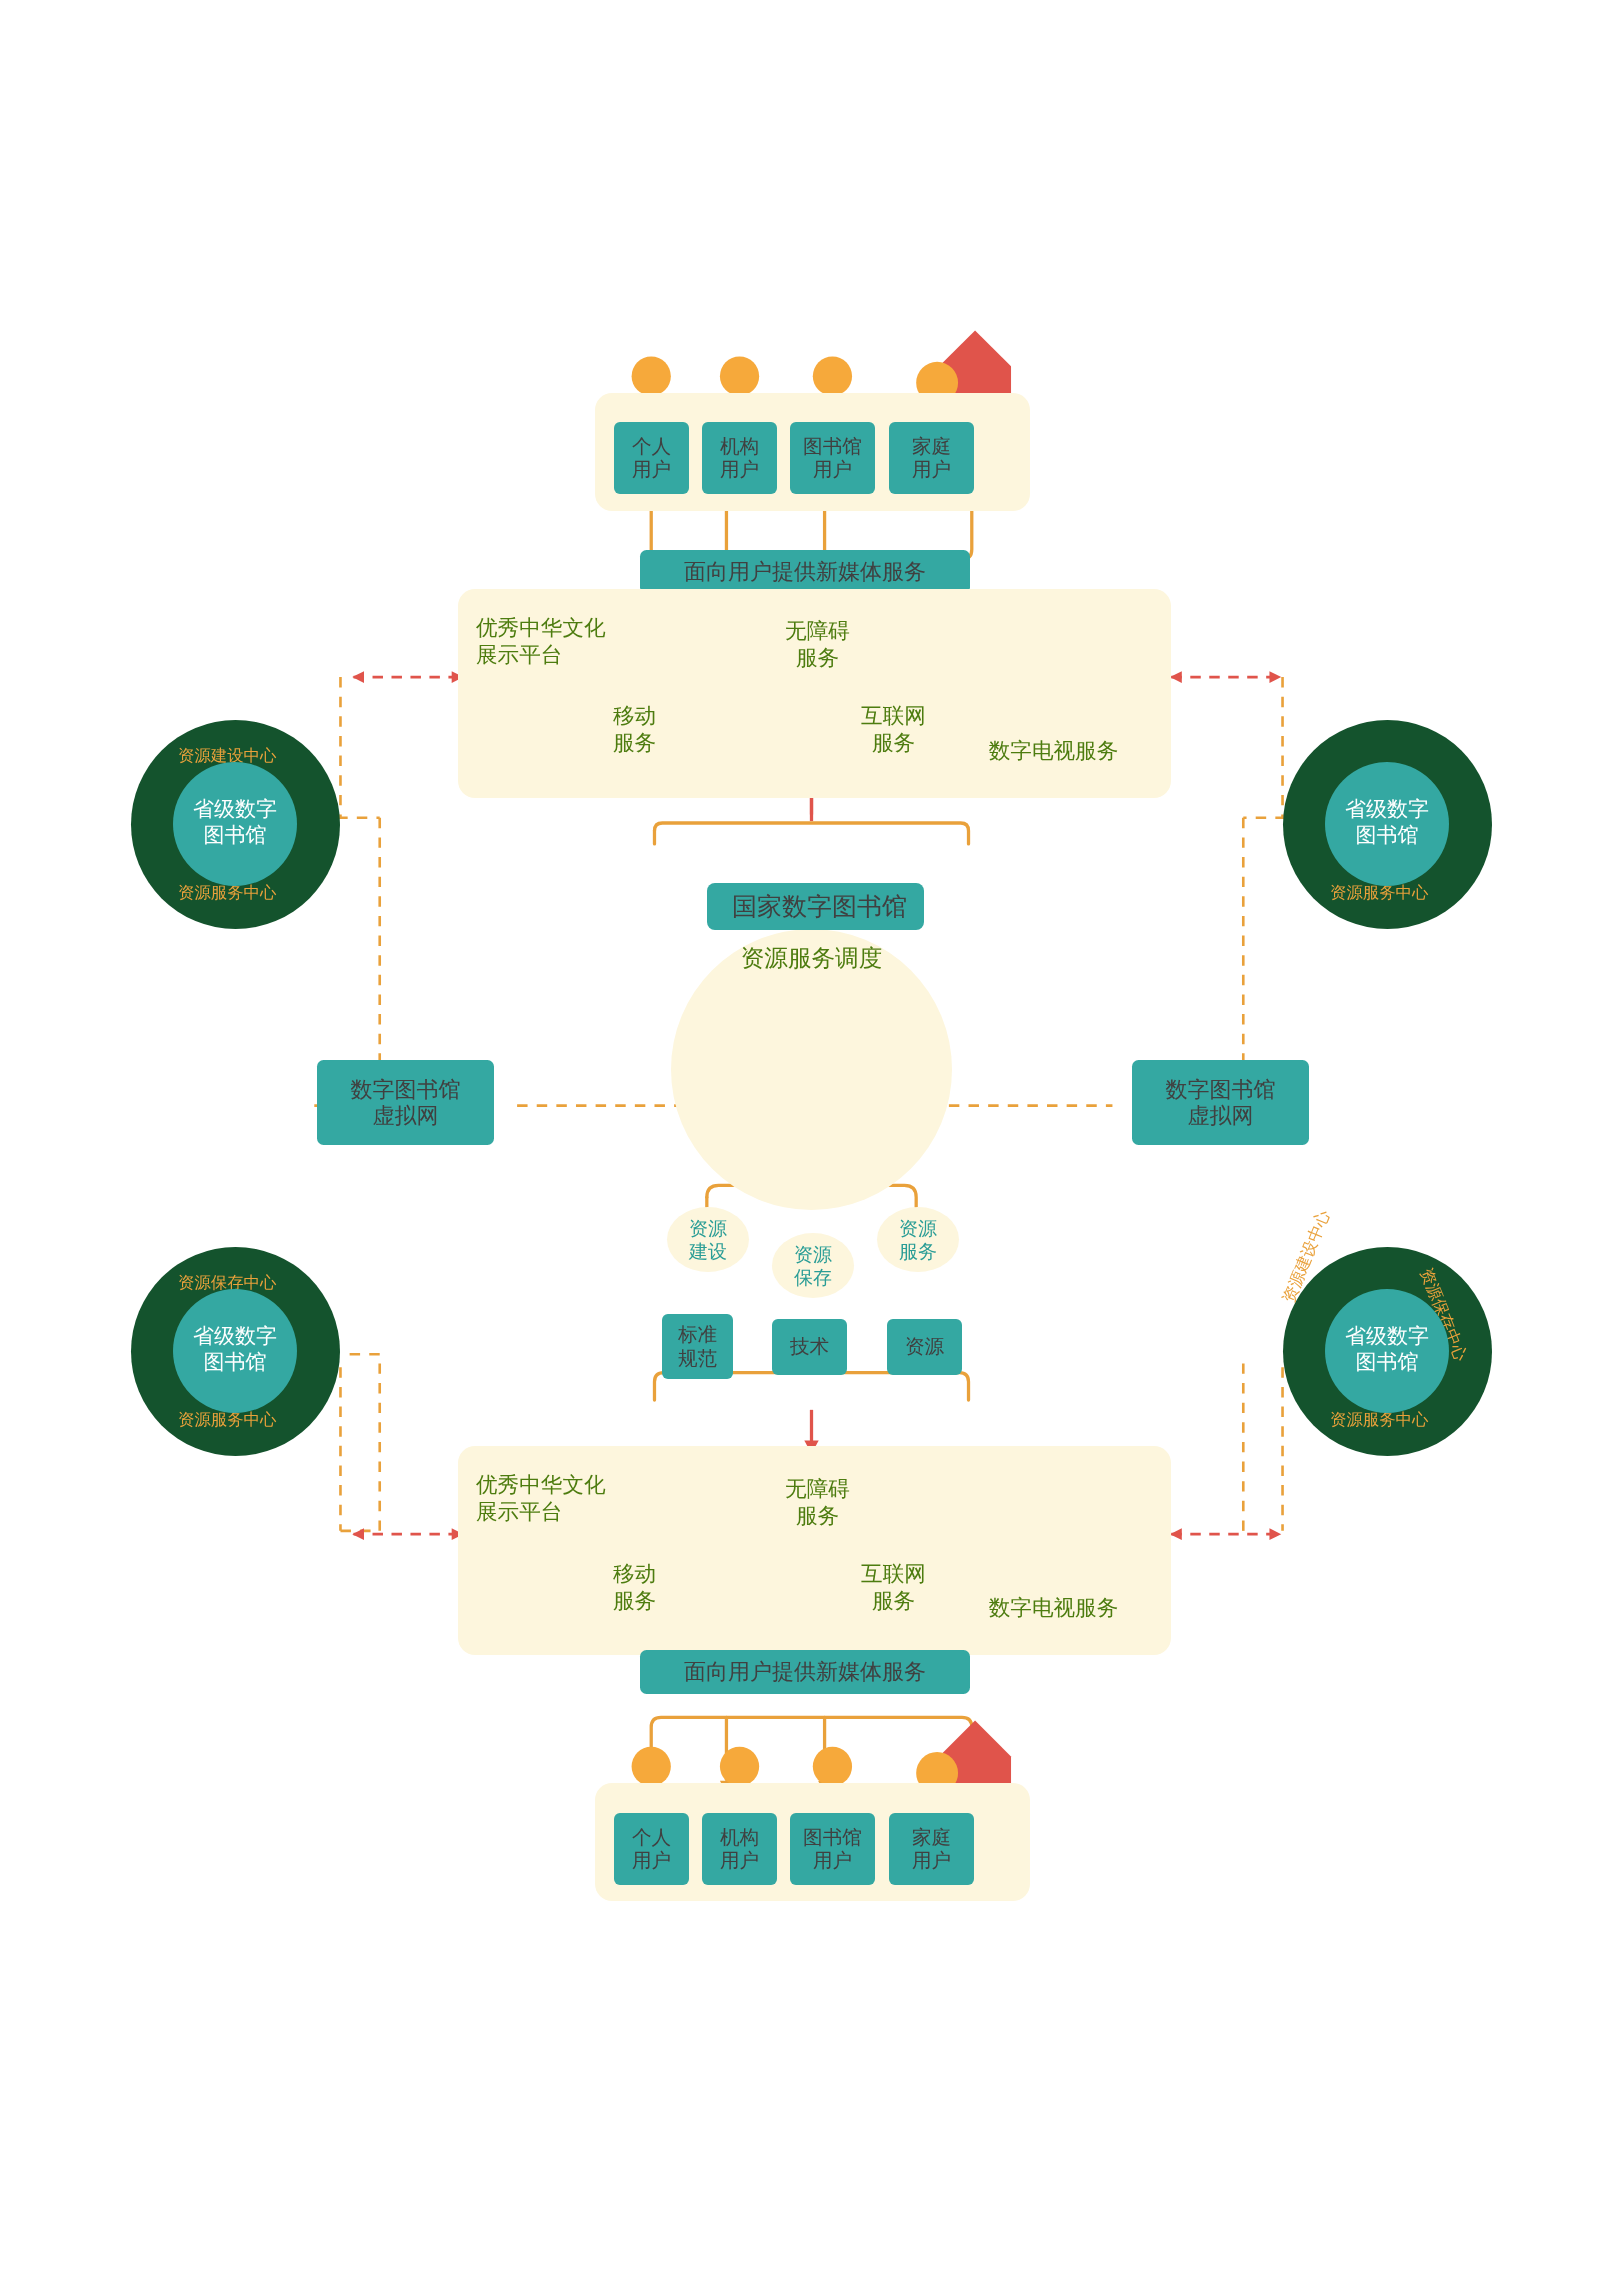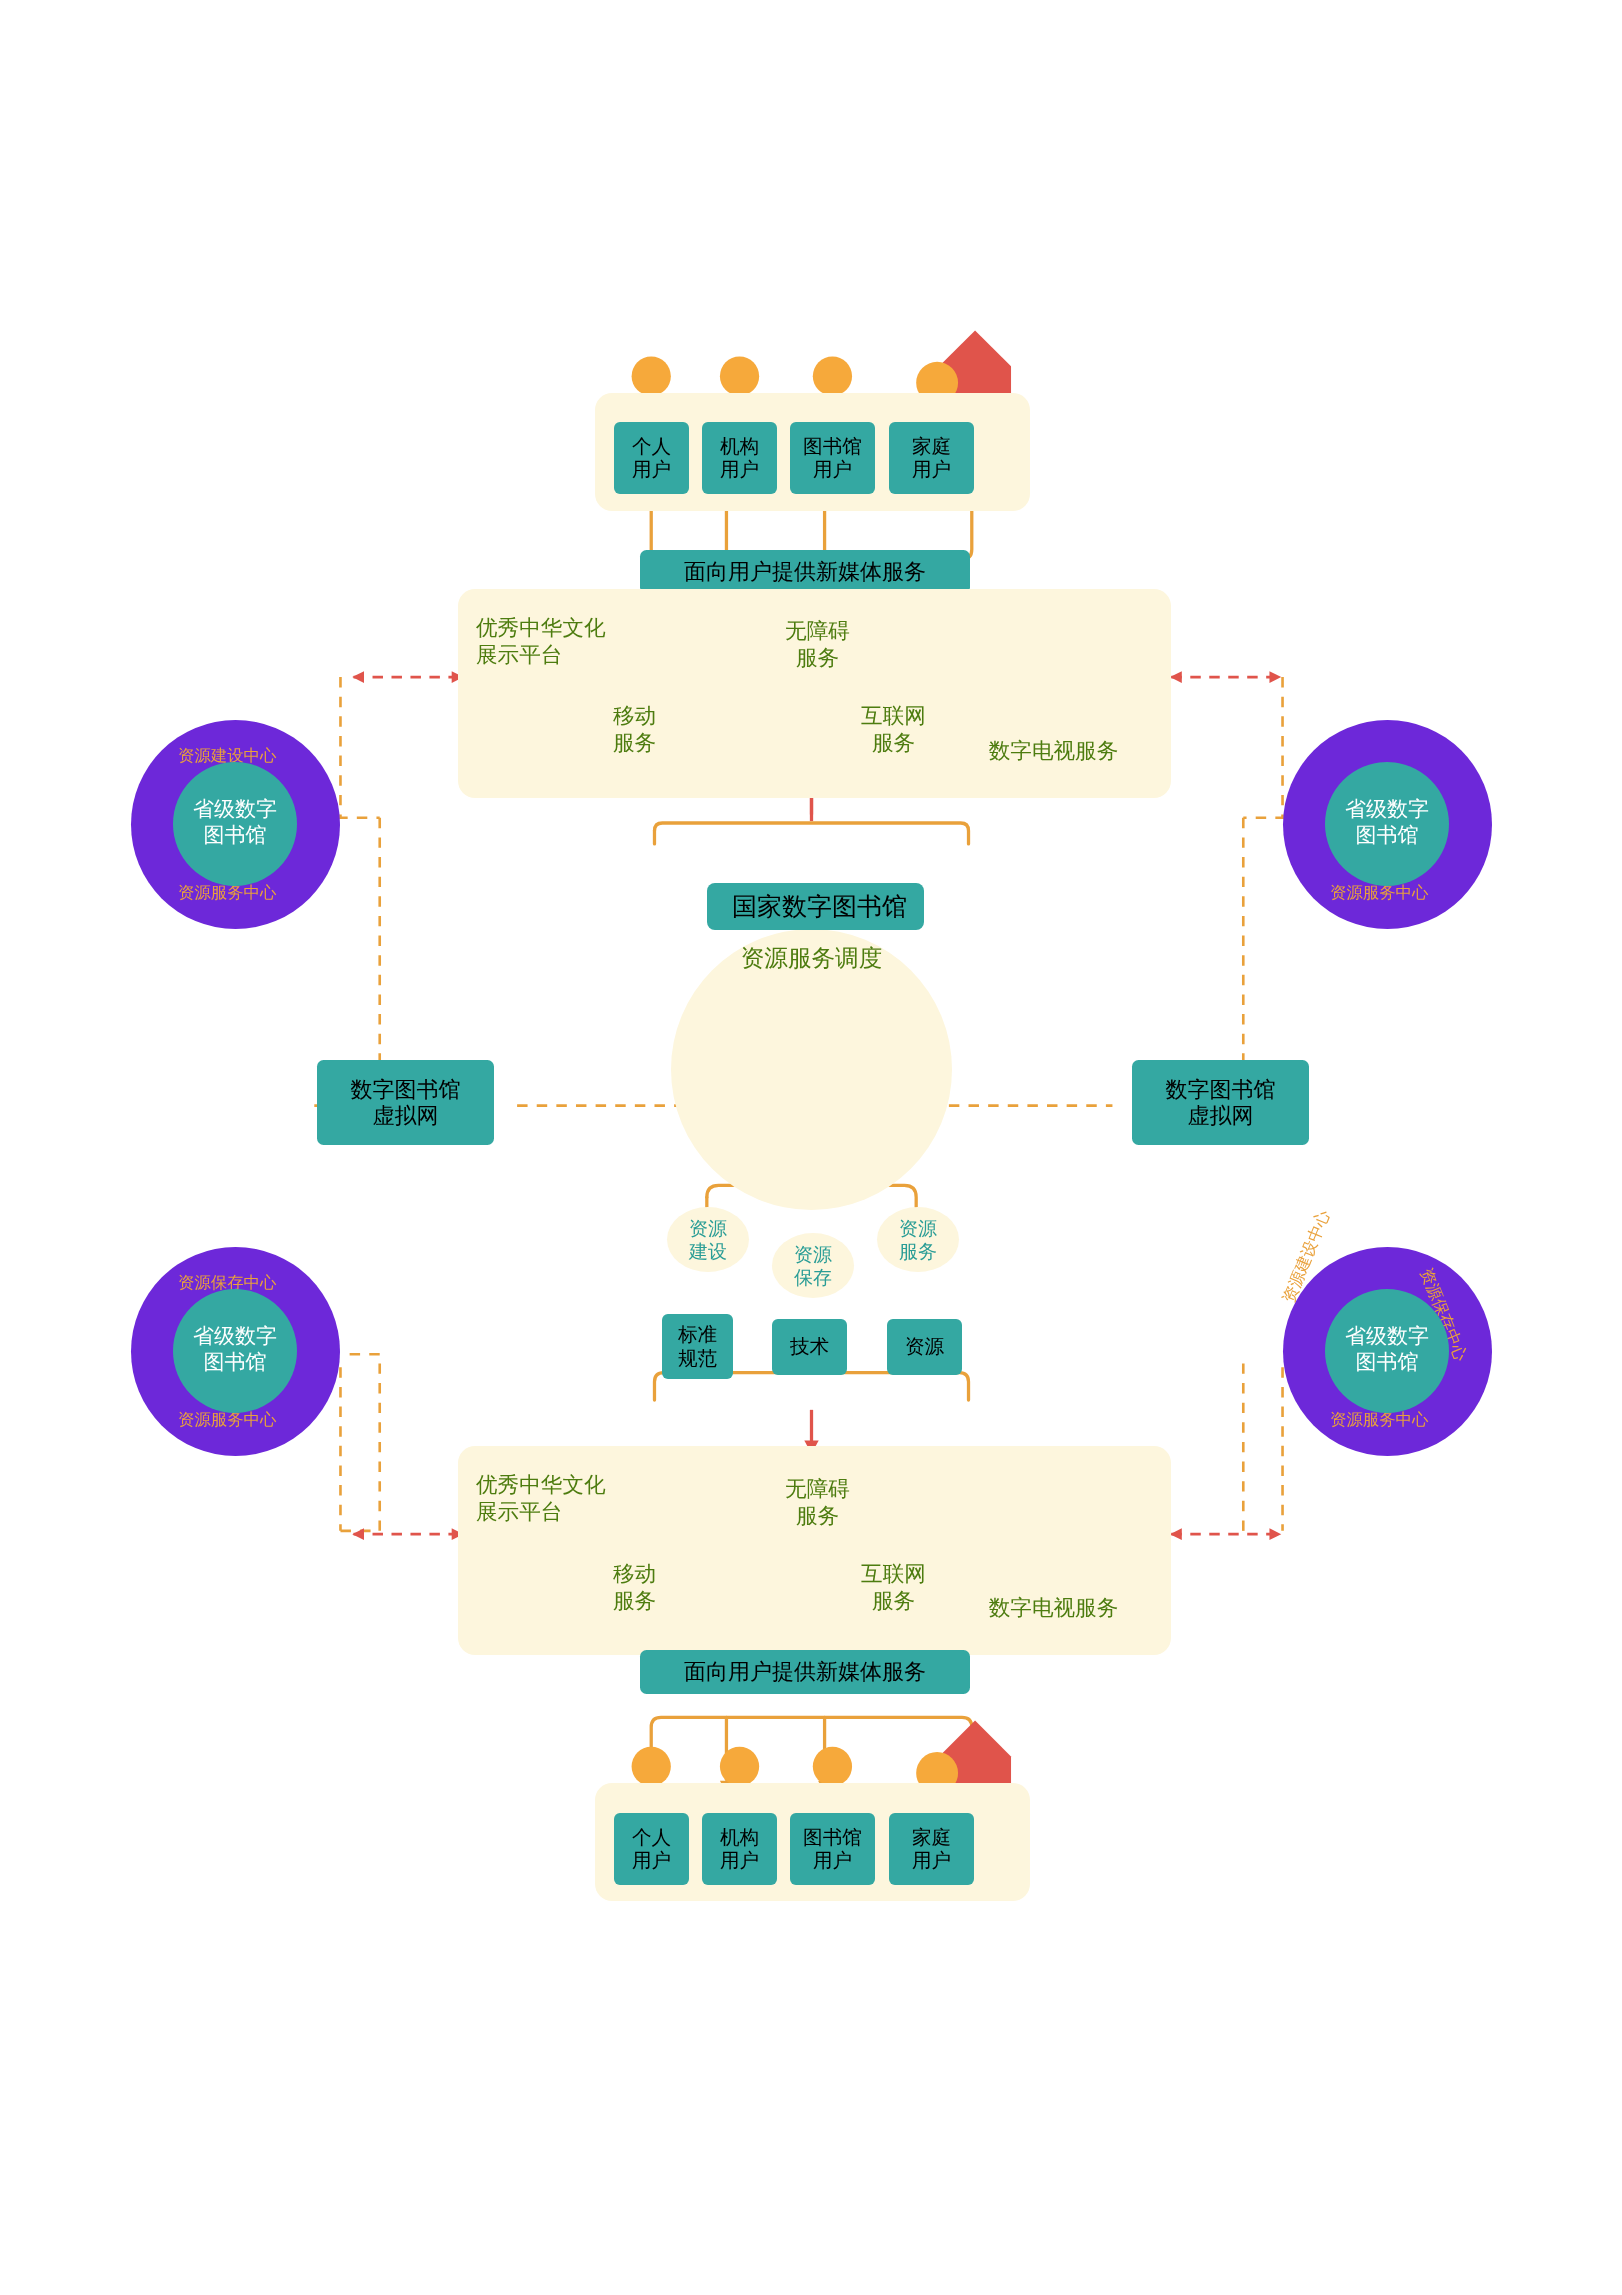--- a/index.html
+++ b/index.html
@@ -3,28 +3,28 @@
 <meta charset="utf-8">
 <style>
   html,body{margin:0;padding:0;background:#ffffff;}
   body{width:1623px;height:2295px;position:relative;font-family:"DejaVu Sans",sans-serif;overflow:hidden;}
   #stage{position:absolute;left:0;top:0;width:1623px;height:2295px;}
   .abs{position:absolute;}
   svg{position:absolute;left:0;top:0;width:1623px;height:2295px;overflow:visible;}
 
   
   .cream-panel{background:#fdf6dd;border-radius:17px;}
-  .teal-box{background:#34a8a2;color:#000000;border-radius:6.5px;
+  .teal-box{background:#34a8a2;color:#404040;border-radius:6.5px;
             display:flex;align-items:center;justify-content:center;text-align:center;
             line-height:1.18;font-weight:400;}
   .teal-box.sm{font-size:19.6px;border-radius:5.9px;}
   .teal-box.md{font-size:22px;border-radius:6.5px;}
   .teal-box.lg{font-size:25px;border-radius:7.9px;padding-left:8px;}
 
-  .circ-cream{background:#6d28d9;border-radius:50%;}
+  .circ-cream{background:#14532d;border-radius:50%;}
   .circ-teal{background:#34a8a2;border-radius:50%;color:#fff;display:flex;
              align-items:center;justify-content:center;text-align:center;
              font-size:21px;line-height:1.25;font-family:Liberation Mono, monospace;}
   .ring-label{position:absolute;color:#e9a13b;font-size:16.4px;white-space:nowrap;}
 
   .label-teal{color:#4d7c0f;font-size:21.6px;line-height:1.25;text-align:center;}
   .label-teal.left{text-align:left;}
   .oval{background:#fdf6dd;border-radius:50%;display:flex;align-items:center;
         justify-content:center;text-align:center;color:#2a9d96;font-size:19px;line-height:1.2;}
   .big-circle{background:#fdf6dd;border-radius:50%;}

